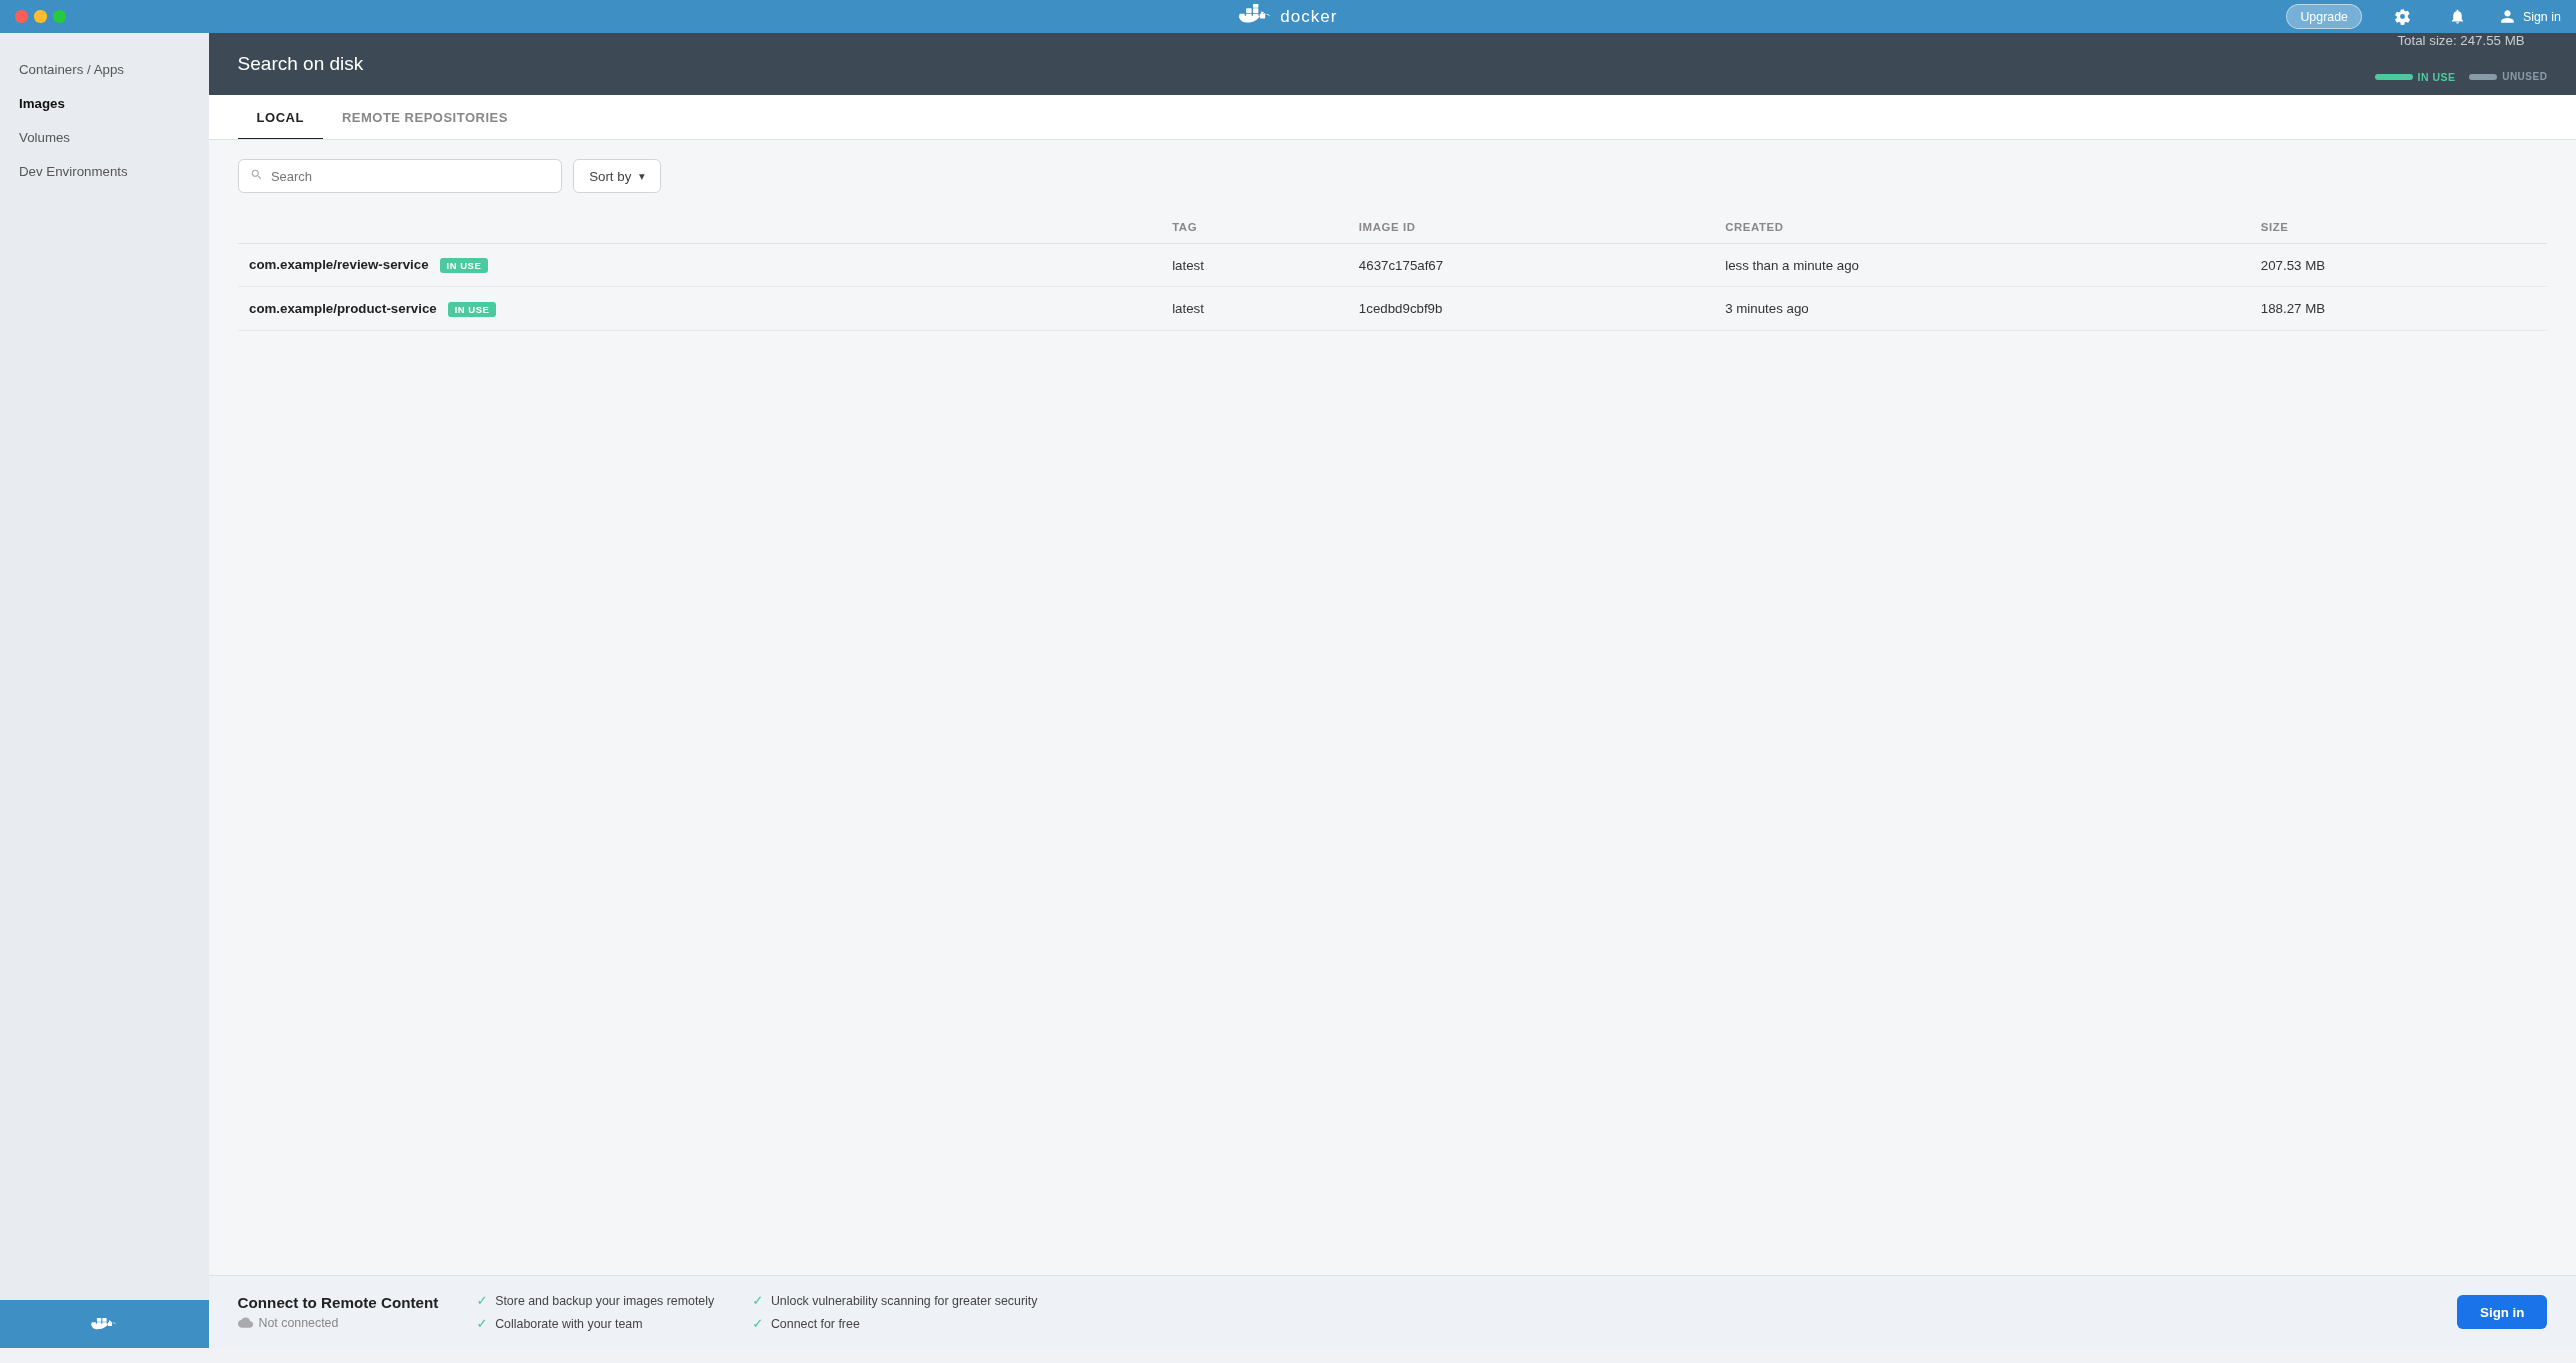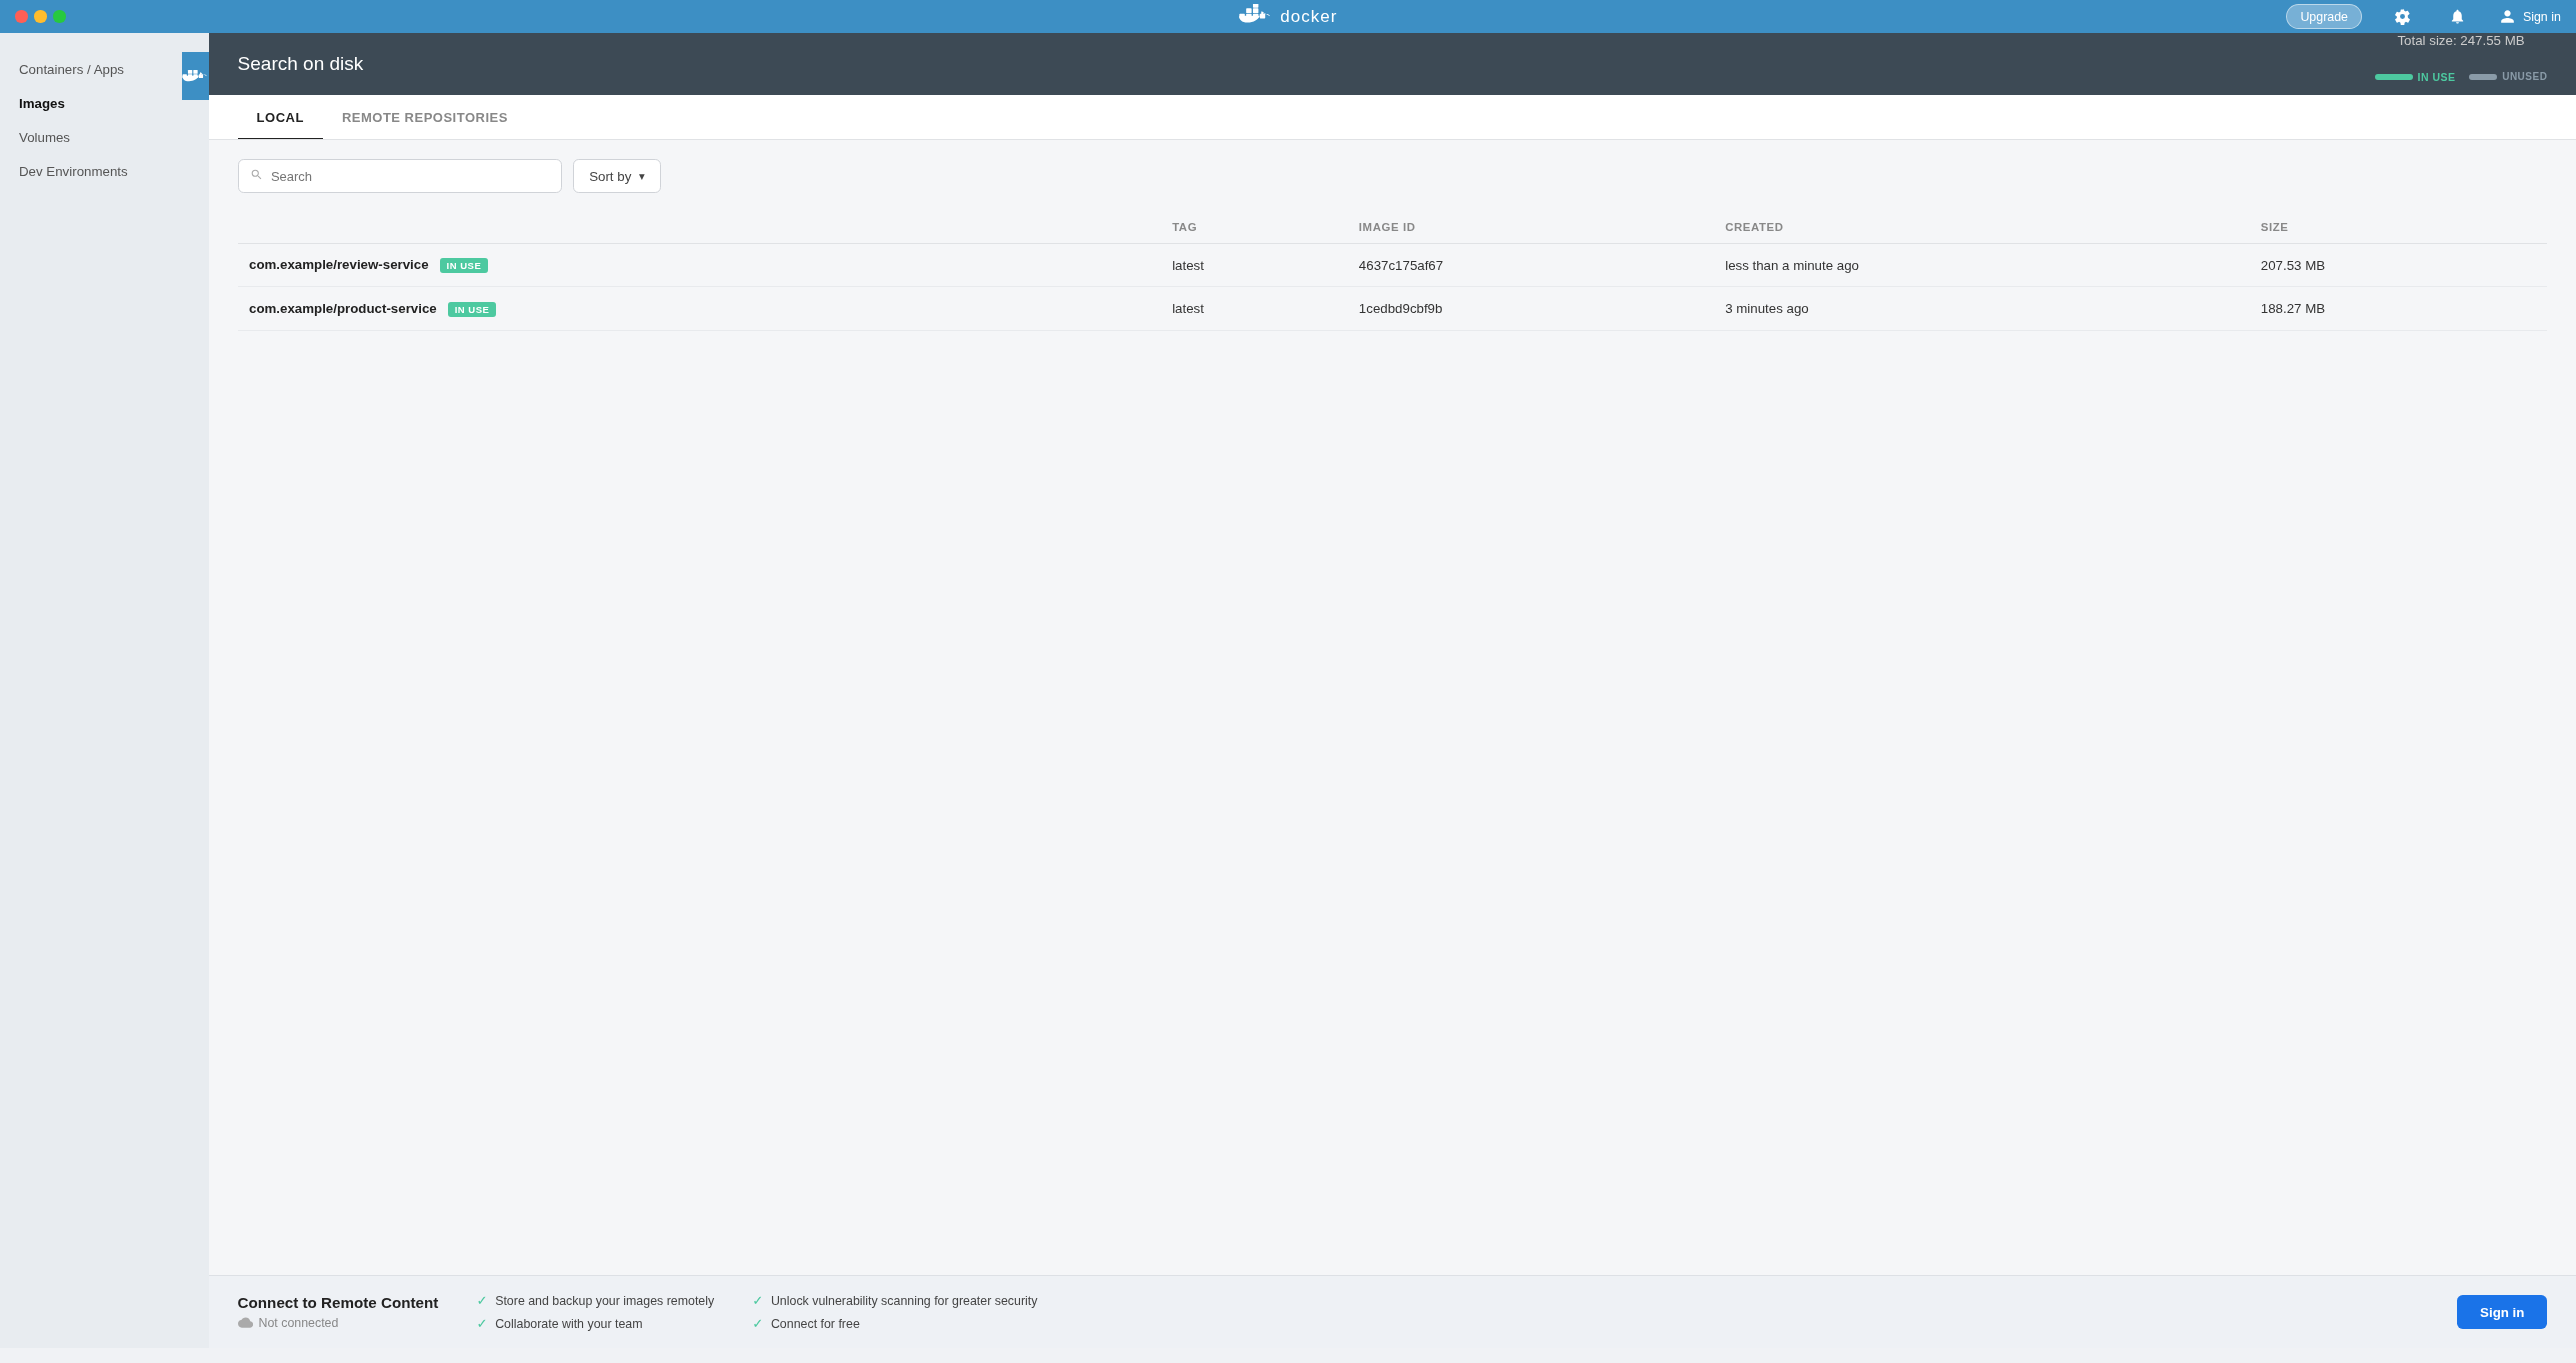--- a/index.html
+++ b/index.html
@@ -72,21 +72,21 @@
       height: calc(100vh - 48px);
     }
 
     
     .sidebar {
       width: 209px;
       background: #e8ecf0;
       padding-top: 19px;
       flex-shrink: 0;
       display: flex;
-      flex-direction: row;
+      flex-direction: column;
       justify-content: space-between;
     }
     .sidebar-nav { padding: 0; }
     .sidebar-item {
       padding: 9.5px 19px;
       font-size: 13.3px;
       color: #555;
       cursor: pointer;
     }
     .sidebar-item.active {

